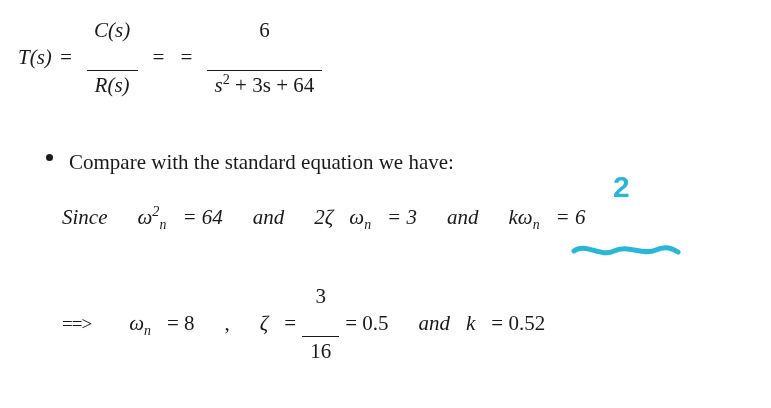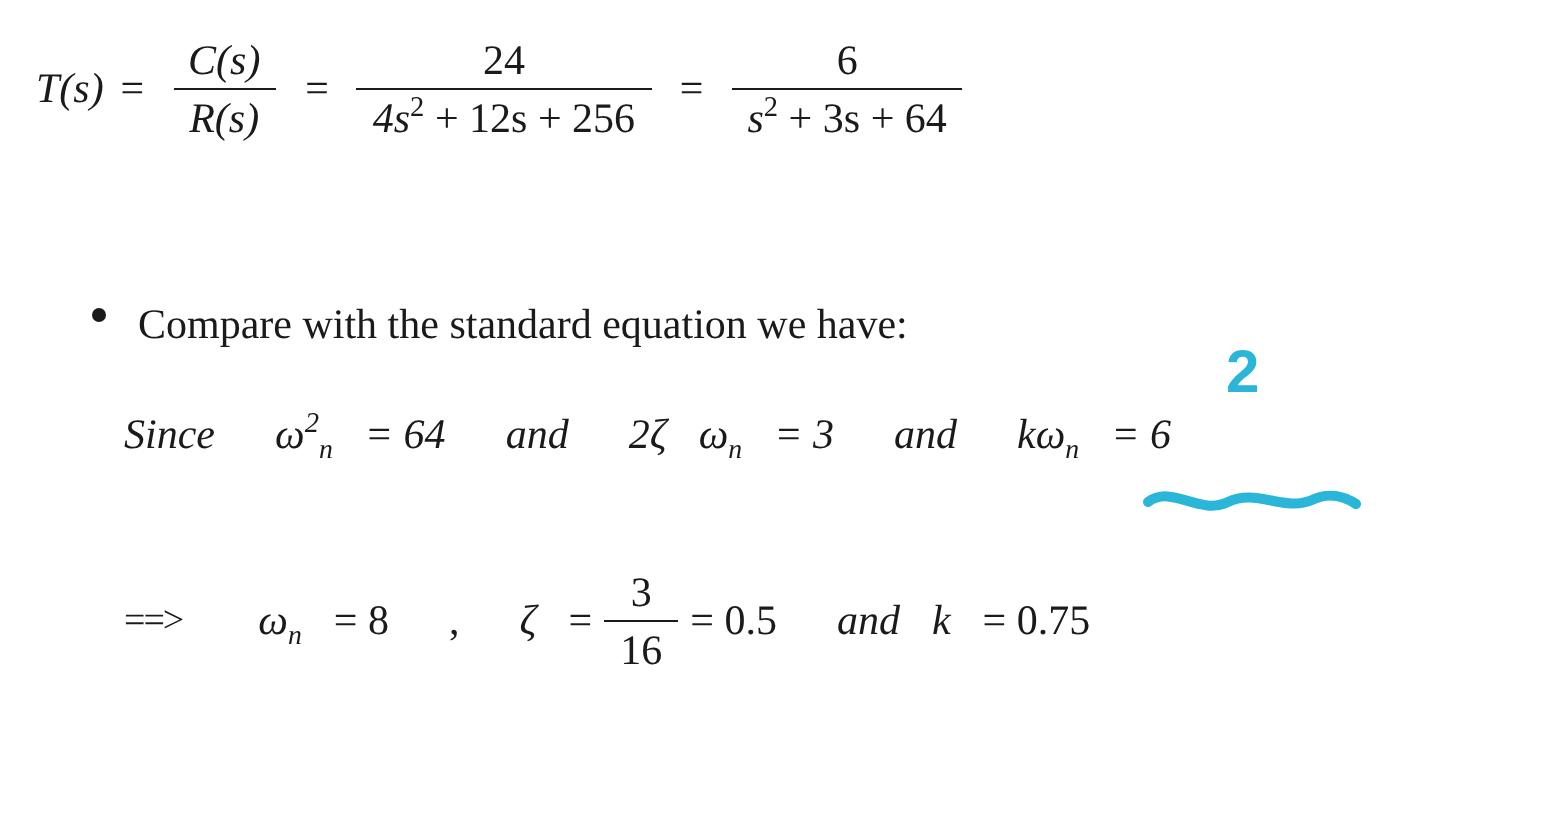--- a/index.html
+++ b/index.html
@@ -31,20 +31,21 @@
     align-items: center;
     font-size: 21px;
   }
   .italic { font-style: italic; }
   .frac {
     display: inline-flex;
     flex-direction: column;
     align-items: center;
     margin: 0 6px;
     line-height: 1.18;
+    gap: 26px;
   }
   .frac .num {
     padding: 0 8px 1px 8px;
   }
   .frac .den {
     border-top: 1.4px solid #1a1a1a;
     padding: 2px 8px 0 8px;
   }
   .eq {
     margin: 0 7px;
@@ -140,26 +141,20 @@
     <span class="italic">T(s)</span>
     <span class="eq">=</span>
 
     <span class="frac">
       <span class="num italic">C(s)</span>
       <span class="den italic">R(s)</span>
     </span>
 
     <span class="eq">=</span>
 
-    <span class="frac">
-      <span class="num">24</span>
-      <span class="den">
-        <span class="italic">4s</span><span class="sup">2</span><span> + 12s + 256</span>
-      </span>
-    </span>
 
     <span class="eq">=</span>
 
     <span class="frac">
       <span class="num">6</span>
       <span class="den">
         <span class="italic">s</span><span class="sup">2</span><span> + 3s + 64</span>
       </span>
     </span>
   </div>
@@ -204,21 +199,21 @@
     <span class="frac">
       <span class="num">3</span>
       <span class="den">16</span>
     </span>
     <span>= 0.5</span>
     <span class="gap-md"></span>
     <span class="italic">and</span>
     <span class="gap-sm"></span>
     <span class="italic">k</span>
     <span class="gap-sm"></span>
-    <span>= 0.75</span>
+    <span>= 0.52</span>
   </div>
 
   <div class="annot-two">2</div>
 
   <svg class="annot-squiggle" viewBox="0 0 112 24">
     <path d="M4,13 C16,4 30,20 44,13 C58,6 72,18 86,12 C94,8 102,10 108,14" fill="none" stroke="#29b6d8" stroke-width="5" stroke-linecap="round"></path>
   </svg>
 
 </div>
 

